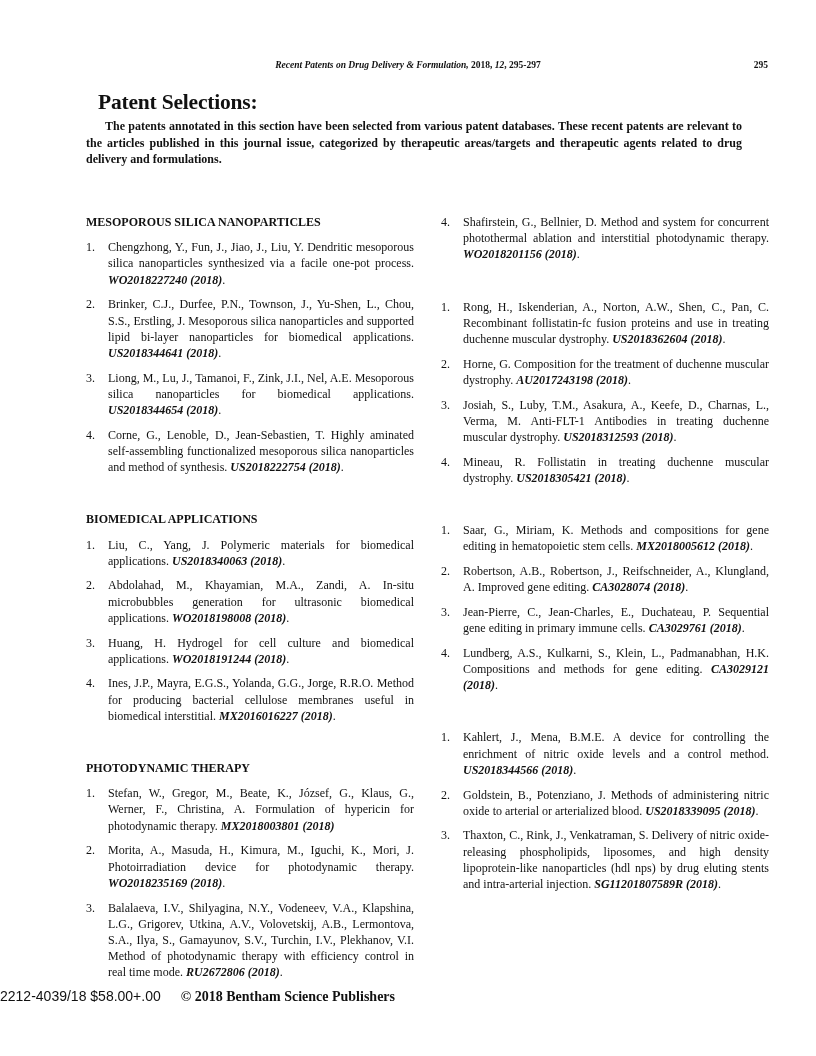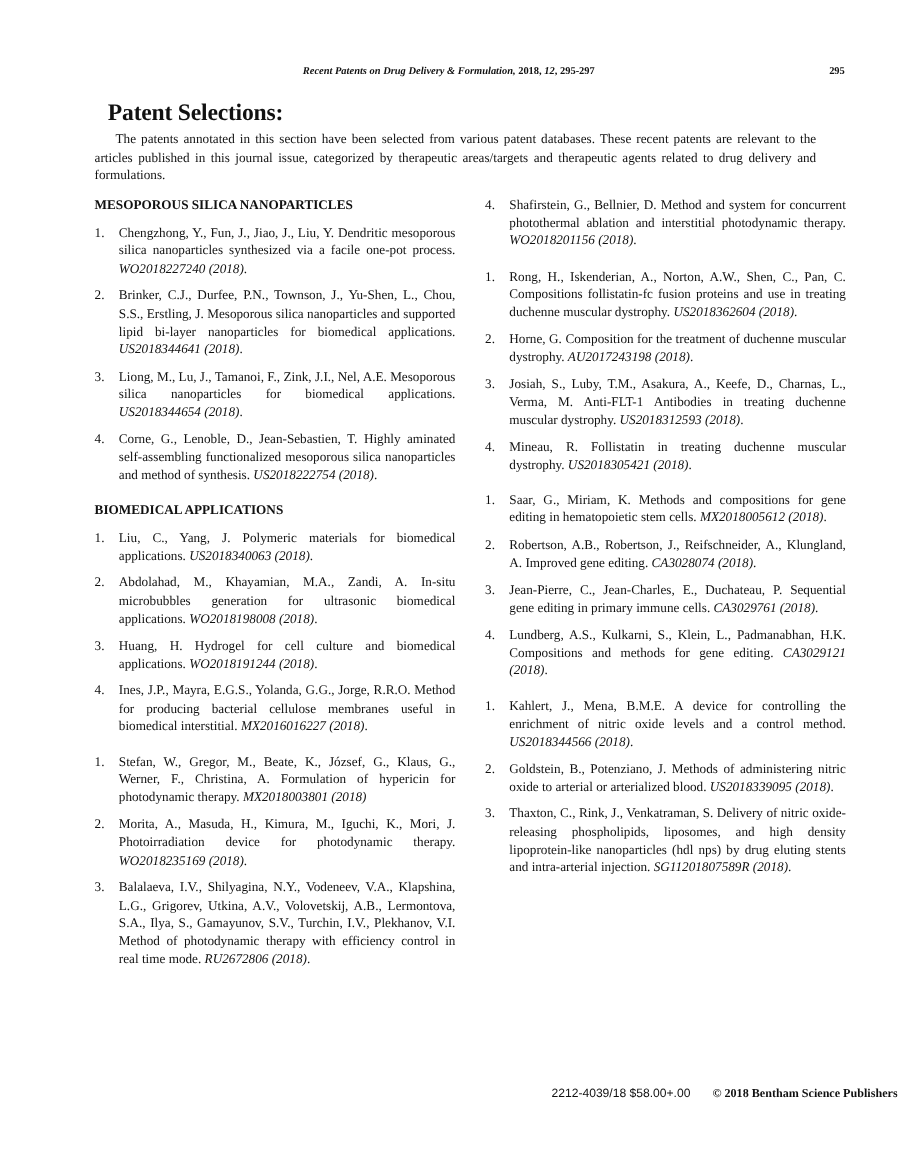--- a/index.html
+++ b/index.html
@@ -6,32 +6,32 @@
   body { width: 816px; height: 1056px; position: relative; overflow: hidden;
          font-family: "Liberation Serif", "DejaVu Serif", serif; color: #111; }
   .running-head { position: absolute; top: 60px; left: 0; width: 816px; font-size: 9.5px;
                   font-weight: bold; }
   .running-head .journal { position: absolute; left: 0; width: 816px; text-align: center; font-style: normal; }
   .running-head .journal i { }
   .running-head .page-num { position: absolute; right: 48px; }
   .page-title { position: absolute; top: 78px; left: 86px; margin: 12px; font-size: 21.5px;
                 font-weight: bold; letter-spacing: -0.2px; }
   .intro { position: absolute; top: 118px; left: 86px; width: 656px; margin: 0;
-           font-size: 12px; line-height: 16.6px; text-align: justify; text-indent: 19px; }
+           font-size: 12px; line-height: 16.6px; text-align: justify; text-indent: 19px; font-weight: bold; }
   .col { position: absolute; top: 178px; width: 328px; font-size: 12px; line-height: 16.2px; }
   .col.left { left: 86px; }
   .col.right { left: 441px; }
   .section-heading { font-weight: bold; font-size: 12px; margin: 0 0 9px 0; letter-spacing: 0; }
-  .section { margin-bottom: 16px; }
+  .section { margin-bottom: 16px; margin-top: 36px; }
   ol.refs { list-style: none; margin: 0; padding: 0; }
   ol.refs li { position: relative; padding-left: 22px; margin-bottom: 8.5px; text-align: justify; }
   ol.refs li .num { position: absolute; left: 0; top: 0; }
-  .pid { font-weight: normal; font-style: italic; }
+  .pid { font-weight: bold; font-style: italic; }
   .year { font-style: italic; }
-  .footer { position: absolute; top: 988px; left: 0; width: 816px; font-size: 11px; text-align: right; }
+  .footer { position: absolute; top: 988px; left: 0; width: 816px; font-size: 14px; text-align: left; }
   .footer .issn { font-family: "Liberation Sans", "DejaVu Sans", sans-serif; }
   .footer .sep { display: inline-block; width: 20px; }
   .footer .copyright { font-weight: bold; }
 </style>
 </head>
 <body>
 
 <div class="running-head">
   <div class="journal"><i>Recent Patents on Drug Delivery &amp; Formulation</i><i>, </i><span>2018</span>, <i>12</i>, <span>295-297</span></div>
   <span class="page-num">295</span>
@@ -54,36 +54,37 @@
     <div class="section">
       <h2 class="section-heading">BIOMEDICAL APPLICATIONS</h2>
       <ol class="refs">
         <li><span class="num">1.</span><span>Liu, C., Yang, J. Polymeric materials for biomedical applications. </span><span class="pid">US2018340063</span> <span class="year pid">(2018)</span><span>.</span></li>
         <li><span class="num">2.</span><span>Abdolahad, M., Khayamian, M.A., Zandi, A. In-situ microbubbles generation for ultrasonic biomedical applications. </span><span class="pid">WO2018198008</span> <span class="year pid">(2018)</span><span>.</span></li>
         <li><span class="num">3.</span><span>Huang, H. Hydrogel for cell culture and biomedical applications. </span><span class="pid">WO2018191244</span> <span class="year pid">(2018)</span><span>.</span></li>
         <li><span class="num">4.</span><span>Ines, J.P., Mayra, E.G.S., Yolanda, G.G., Jorge, R.R.O. Method for producing bacterial cellulose membranes useful in biomedical interstitial. </span><span class="pid">MX2016016227</span> <span class="year pid">(2018)</span><span>.</span></li>
       </ol>
     </div>
     <div class="section">
+      <h2 class="section-heading">PHOTODYNAMIC THERAPY</h2>
       <ol class="refs">
         <li><span class="num">1.</span><span>Stefan, W., Gregor, M., Beate, K., József, G., Klaus, G., Werner, F., Christina, A. Formulation of hypericin for photodynamic therapy. </span><span class="pid">MX2018003801</span> <span class="year pid">(2018)</span><span></span></li>
         <li><span class="num">2.</span><span>Morita, A., Masuda, H., Kimura, M., Iguchi, K., Mori, J. Photoirradiation device for photodynamic therapy. </span><span class="pid">WO2018235169</span> <span class="year pid">(2018)</span><span>.</span></li>
         <li><span class="num">3.</span><span>Balalaeva, I.V., Shilyagina, N.Y., Vodeneev, V.A., Klapshina, L.G., Grigorev, Utkina, A.V., Volovetskij, A.B., Lermontova, S.A., Ilya, S., Gamayunov, S.V., Turchin, I.V., Plekhanov, V.I. Method of photodynamic therapy with efficiency control in real time mode. </span><span class="pid">RU2672806</span> <span class="year pid">(2018)</span><span>.</span></li>
       </ol>
     </div>
   </div>
 <div class="col right">
     <div class="section">
       <ol class="refs">
         <li><span class="num">4.</span><span>Shafirstein, G., Bellnier, D. Method and system for concurrent photothermal ablation and interstitial photodynamic therapy. </span><span class="pid">WO2018201156</span> <span class="year pid">(2018)</span><span>.</span></li>
       </ol>
     </div>
     <div class="section">
       <ol class="refs">
-        <li><span class="num">1.</span><span>Rong, H., Iskenderian, A., Norton, A.W., Shen, C., Pan, C. Compositions follistatin-fc fusion proteins and use in treating duchenne muscular dystrophy. </span><span class="pid">US2018362604</span> <span class="year pid">(2018)</span><span>.</span></li>
+        <li><span class="num">1.</span><span>Rong, H., Iskenderian, A., Norton, A.W., Shen, C., Pan, C. Recombinant follistatin-fc fusion proteins and use in treating duchenne muscular dystrophy. </span><span class="pid">US2018362604</span> <span class="year pid">(2018)</span><span>.</span></li>
         <li><span class="num">2.</span><span>Horne, G. Composition for the treatment of duchenne muscular dystrophy. </span><span class="pid">AU2017243198</span> <span class="year pid">(2018)</span><span>.</span></li>
         <li><span class="num">3.</span><span>Josiah, S., Luby, T.M., Asakura, A., Keefe, D., Charnas, L., Verma, M. Anti-FLT-1 Antibodies in treating duchenne muscular dystrophy. </span><span class="pid">US2018312593</span> <span class="year pid">(2018)</span><span>.</span></li>
         <li><span class="num">4.</span><span>Mineau, R. Follistatin in treating duchenne muscular dystrophy. </span><span class="pid">US2018305421</span> <span class="year pid">(2018)</span><span>.</span></li>
       </ol>
     </div>
     <div class="section">
       <ol class="refs">
         <li><span class="num">1.</span><span>Saar, G., Miriam, K. Methods and compositions for gene editing in hematopoietic stem cells. </span><span class="pid">MX2018005612</span> <span class="year pid">(2018)</span><span>.</span></li>
         <li><span class="num">2.</span><span>Robertson, A.B., Robertson, J., Reifschneider, A., Klungland, A. Improved gene editing. </span><span class="pid">CA3028074</span> <span class="year pid">(2018)</span><span>.</span></li>
         <li><span class="num">3.</span><span>Jean-Pierre, C., Jean-Charles, E., Duchateau, P. Sequential gene editing in primary immune cells. </span><span class="pid">CA3029761</span> <span class="year pid">(2018)</span><span>.</span></li>

